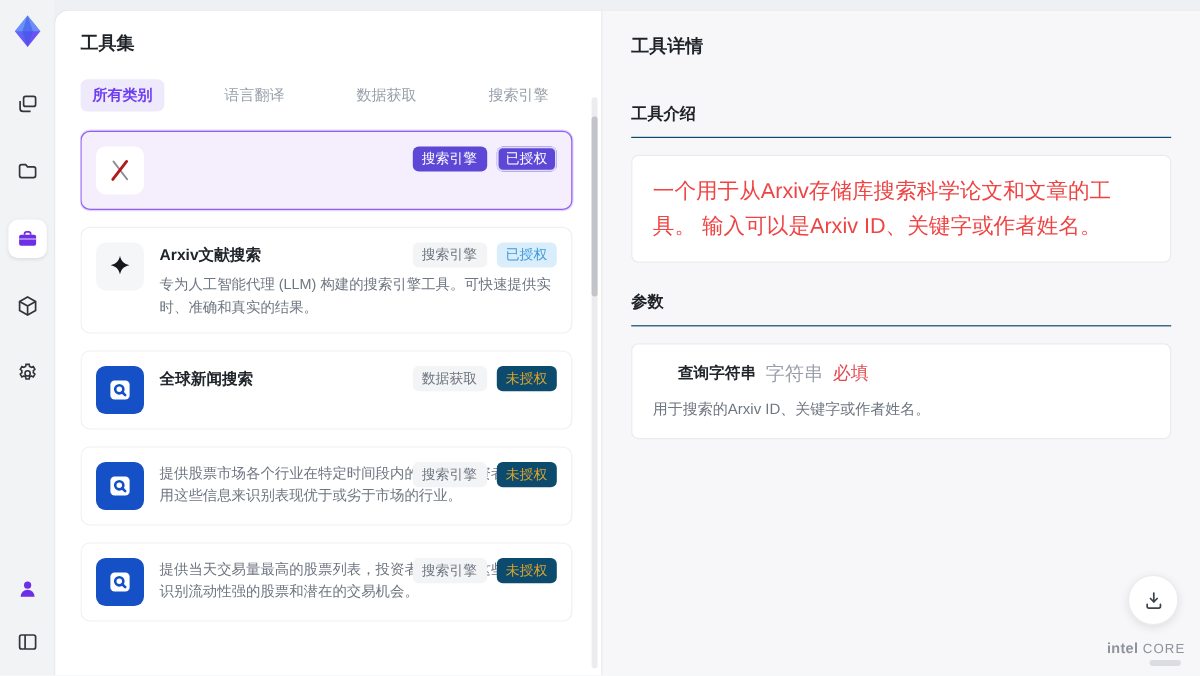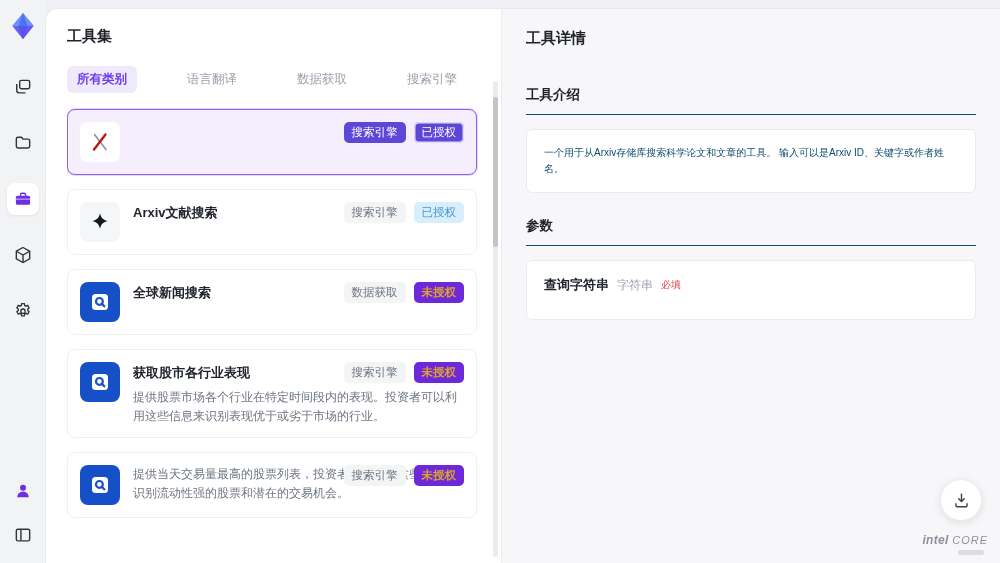--- a/index.html
+++ b/index.html
@@ -55,21 +55,21 @@
   .tool-icon svg { width:24px; height:24px; }
   .tool-body { flex:1; min-width:0; }
   .tool-name { font-size:13px; font-weight:bold; color:#20242b; margin:2px 0 6px; }
   .tool-desc { font-size:12px; color:#6e7681; line-height:1.55; max-width:332px; }
   .tool-badges { position:absolute; top:12px; right:12px; display:flex; gap:8px; }
   .badge { font-size:11.5px; padding:3px 8px; border-radius:5px; white-space:nowrap; }
   .badge.purple { background:#5c47d6; color:#ffffff; }
   .badge.purple-ring { background:#5c47d6; color:#ffffff; box-shadow:inset 0 0 0 1.5px rgba(255,255,255,.8); }
   .badge.gray   { background:#f3f4f6; color:#6e7681; }
   .badge.blue   { background:#d9edfa; color:#3d9bdc; }
-  .badge.yellow { background:#6d28d9; color:#dba42e;font-weight:bold; }
+  .badge.yellow { background:#0c4a6e; color:#dba42e; }
 
   .list-scrollbar {
     position:absolute; right:3px; top:72px; bottom:6px; width:5px;
     background:#ececef; border-radius:3px;
   }
   .list-scrollbar .thumb {
     position:absolute; top:16px; width:5px; height:150px;
     background:#c3c4c9; border-radius:3px; cursor:grab;
   }
 
@@ -80,36 +80,36 @@
   }
   .detail-title { font-size:15px; font-weight:bold; margin-bottom:38px; }
   .section-h {
     font-size:13.5px; font-weight:bold; padding-bottom:10px; margin-bottom:14px;
     border-bottom:1px solid #0c4a6e;
   }
   .detail-card {
     background:#ffffff; border:1px solid #ebebee; border-radius:6px;
     padding:15px 17px; margin-bottom:24px;
   }
-  .intro-text { font-size:10px; color:#0c4a6e; line-height:1.6; }
-  .param-head { display:flex; align-items:center; gap:8px; margin-bottom:10px; }
+  .intro-text { font-size:18px; color:#ef4444; line-height:1.6; }
+  .param-head { display:flex; align-items:flex-start; gap:8px; margin-bottom:10px;margin-left:21px; }
   .param-name { font-size:13px; font-weight:bold; color:#20242b; }
-  .param-type { font-size:12px; color:#9aa0ab; }
-  .param-req  { font-size:10px; color:#e5484d; }
+  .param-type { font-size:16px; color:#9aa0ab; }
+  .param-req  { font-size:15px; color:#e5484d; }
   .param-desc { font-size:12.5px; color:#6e7681; }
 
   .fab {
     position:absolute; right:18px; bottom:42px; width:42px; height:42px;
     border-radius:50%; background:#ffffff; border:1px solid #ececef;
     box-shadow:0 2px 8px rgba(0,0,0,.10);
     display:flex; align-items:center; justify-content:center; cursor:pointer;
   }
   .fab svg { width:19px; height:19px; }
   .brand { position:absolute; right:12px; bottom:8px; text-align:center; color:#8d929b; }
-  .brand .line1 { font-size:12px; letter-spacing:.3px;font-style:italic; }
+  .brand .line1 { font-size:12px; letter-spacing:.3px; }
   .brand .intel { font-weight:bold; }
   .brand .core { font-size:11px; letter-spacing:1px; }
   .brand .mark { width:26px; height:5px; background:#dcdde0; border-radius:2px; margin:3px 4px 0 auto; }
 </style>
 </head>
 <body>
 
 <div class="page">
 
   <div class="rail">
@@ -203,20 +203,21 @@
         </div>
 
         <div class="tool-card">
           <div class="tool-icon">
             <svg viewBox="0 0 24 24">
               <path d="M12 3.2c.9 4.5 3.3 6.9 7.8 7.8-4.5.9-6.9 3.3-7.8 7.8-.9-4.5-3.3-6.9-7.8-7.8 4.5-.9 6.9-3.3 7.8-7.8z" fill="#16181d"></path>
             </svg>
           </div>
           <div class="tool-body">
             <div class="tool-name">Arxiv文献搜索</div>
+            <div class="tool-desc">专为人工智能代理 (LLM) 构建的搜索引擎工具。可快速提供实时、准确和真实的结果。</div>
           </div>
           <div class="tool-badges">
             <span class="badge gray">搜索引擎</span>
             <span class="badge blue">已授权</span>
           </div>
         </div>
 
         <div class="tool-card">
           <div class="tool-icon blue">
             <svg viewBox="0 0 24 24">
@@ -236,21 +237,20 @@
 
         <div class="tool-card">
           <div class="tool-icon blue">
             <svg viewBox="0 0 24 24">
               <rect x="4" y="4" width="16" height="16" rx="3.5" fill="#ffffff"></rect>
               <circle cx="11.4" cy="11.4" r="3.4" fill="none" stroke="#1650c7" stroke-width="2.2"></circle>
               <line x1="13.9" y1="13.9" x2="16.3" y2="16.3" stroke="#1650c7" stroke-width="2.2" stroke-linecap="round"></line>
             </svg>
           </div>
           <div class="tool-body">
-            <div class="tool-name">获取股市各行业表现</div>
             <div class="tool-desc">提供股票市场各个行业在特定时间段内的表现。投资者可以利用这些信息来识别表现优于或劣于市场的行业。</div>
           </div>
           <div class="tool-badges">
             <span class="badge gray">搜索引擎</span>
             <span class="badge yellow">未授权</span>
           </div>
         </div>
 
         <div class="tool-card">
           <div class="tool-icon blue">
@@ -284,20 +284,21 @@
         <div class="intro-text">一个用于从Arxiv存储库搜索科学论文和文章的工具。 输入可以是Arxiv ID、关键字或作者姓名。</div>
       </div>
 
       <div class="section-h">参数</div>
       <div class="detail-card">
         <div class="param-head">
           <span class="param-name">查询字符串</span>
           <span class="param-type">字符串</span>
           <span class="param-req">必填</span>
         </div>
+        <div class="param-desc">用于搜索的Arxiv ID、关键字或作者姓名。</div>
       </div>
 
       <div class="fab">
         <svg viewBox="0 0 24 24" fill="none" stroke="#3c424b" stroke-width="1.8" stroke-linecap="round" stroke-linejoin="round">
           <path d="M12 4v9"></path>
           <path d="M8.5 9.8L12 13.3l3.5-3.5"></path>
           <path d="M5 16v2.3A1.7 1.7 0 006.7 20h10.6a1.7 1.7 0 001.7-1.7V16"></path>
         </svg>
       </div>
 

